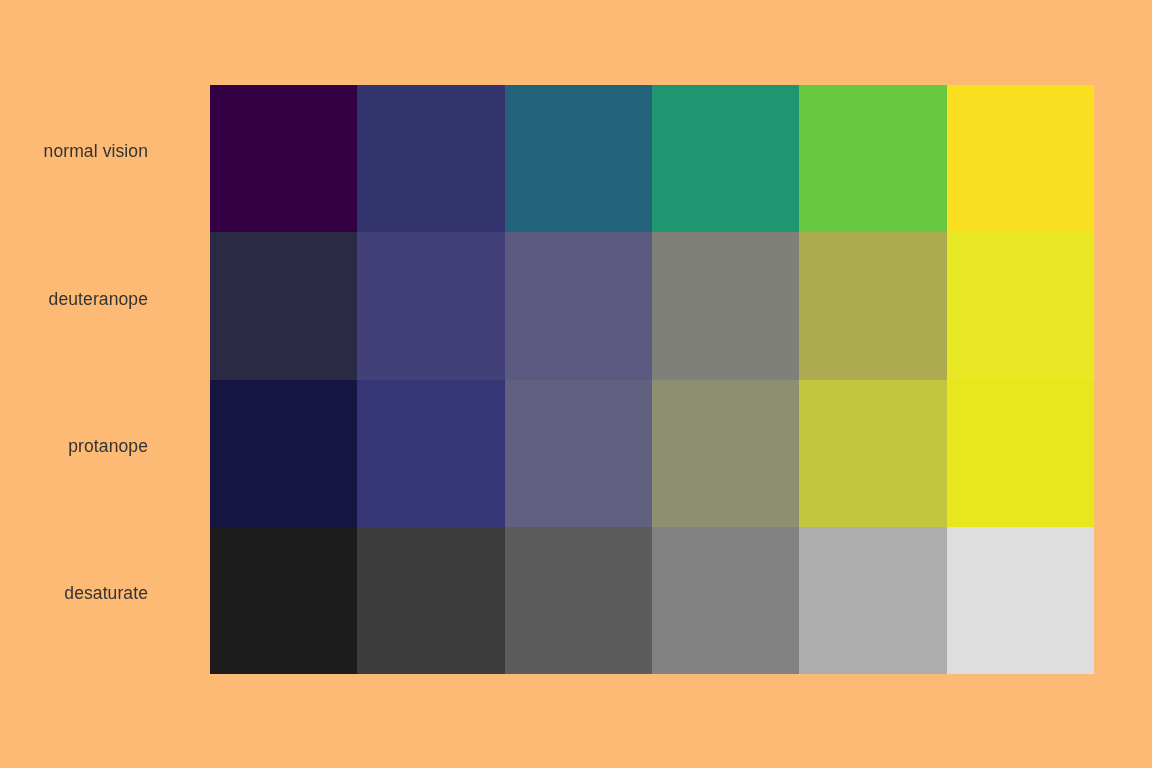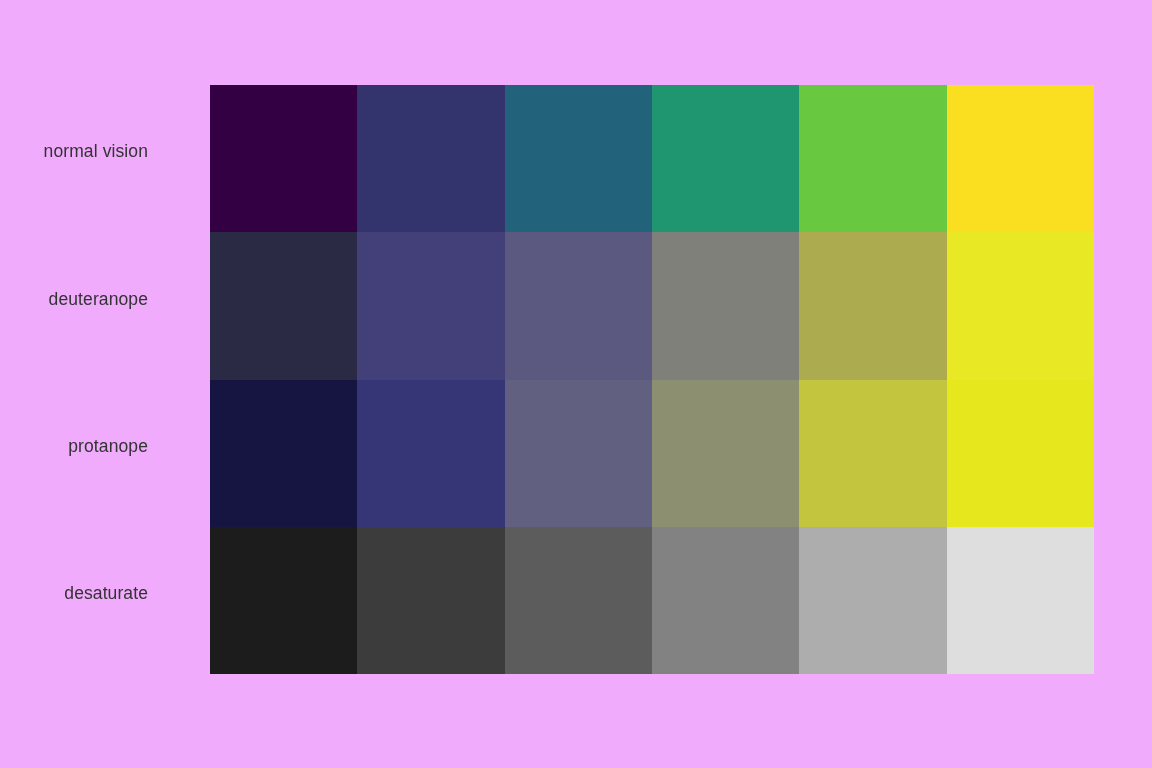--- a/index.html
+++ b/index.html
@@ -10,21 +10,21 @@
     width: 1152px;
     height: 768px;
     background: #ffffff;
     font-family: "Liberation Sans", "DejaVu Sans", sans-serif;
     overflow: hidden;
   }
   #figure {
     position: relative;
     width: 1152px;
     height: 768px;
-    background: #f0abfc;
+    background: #fdba74;
   }
   .row-label {
     position: absolute;
     right: 1004px; 
     width: 300px;
     text-align: right;
     font-size: 17.5px;
     line-height: 1;
     color: #333333;
     white-space: nowrap;

